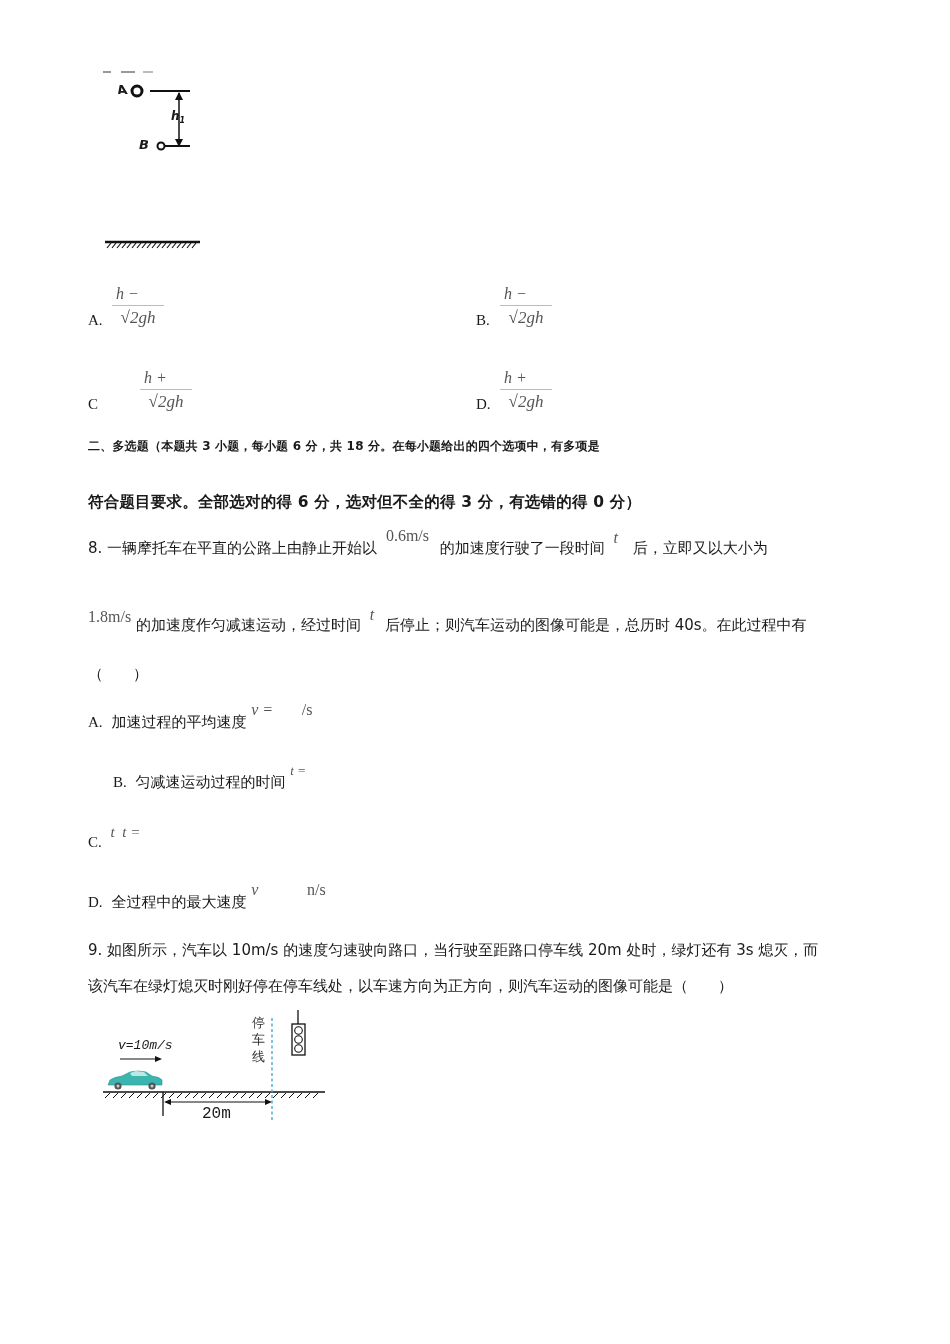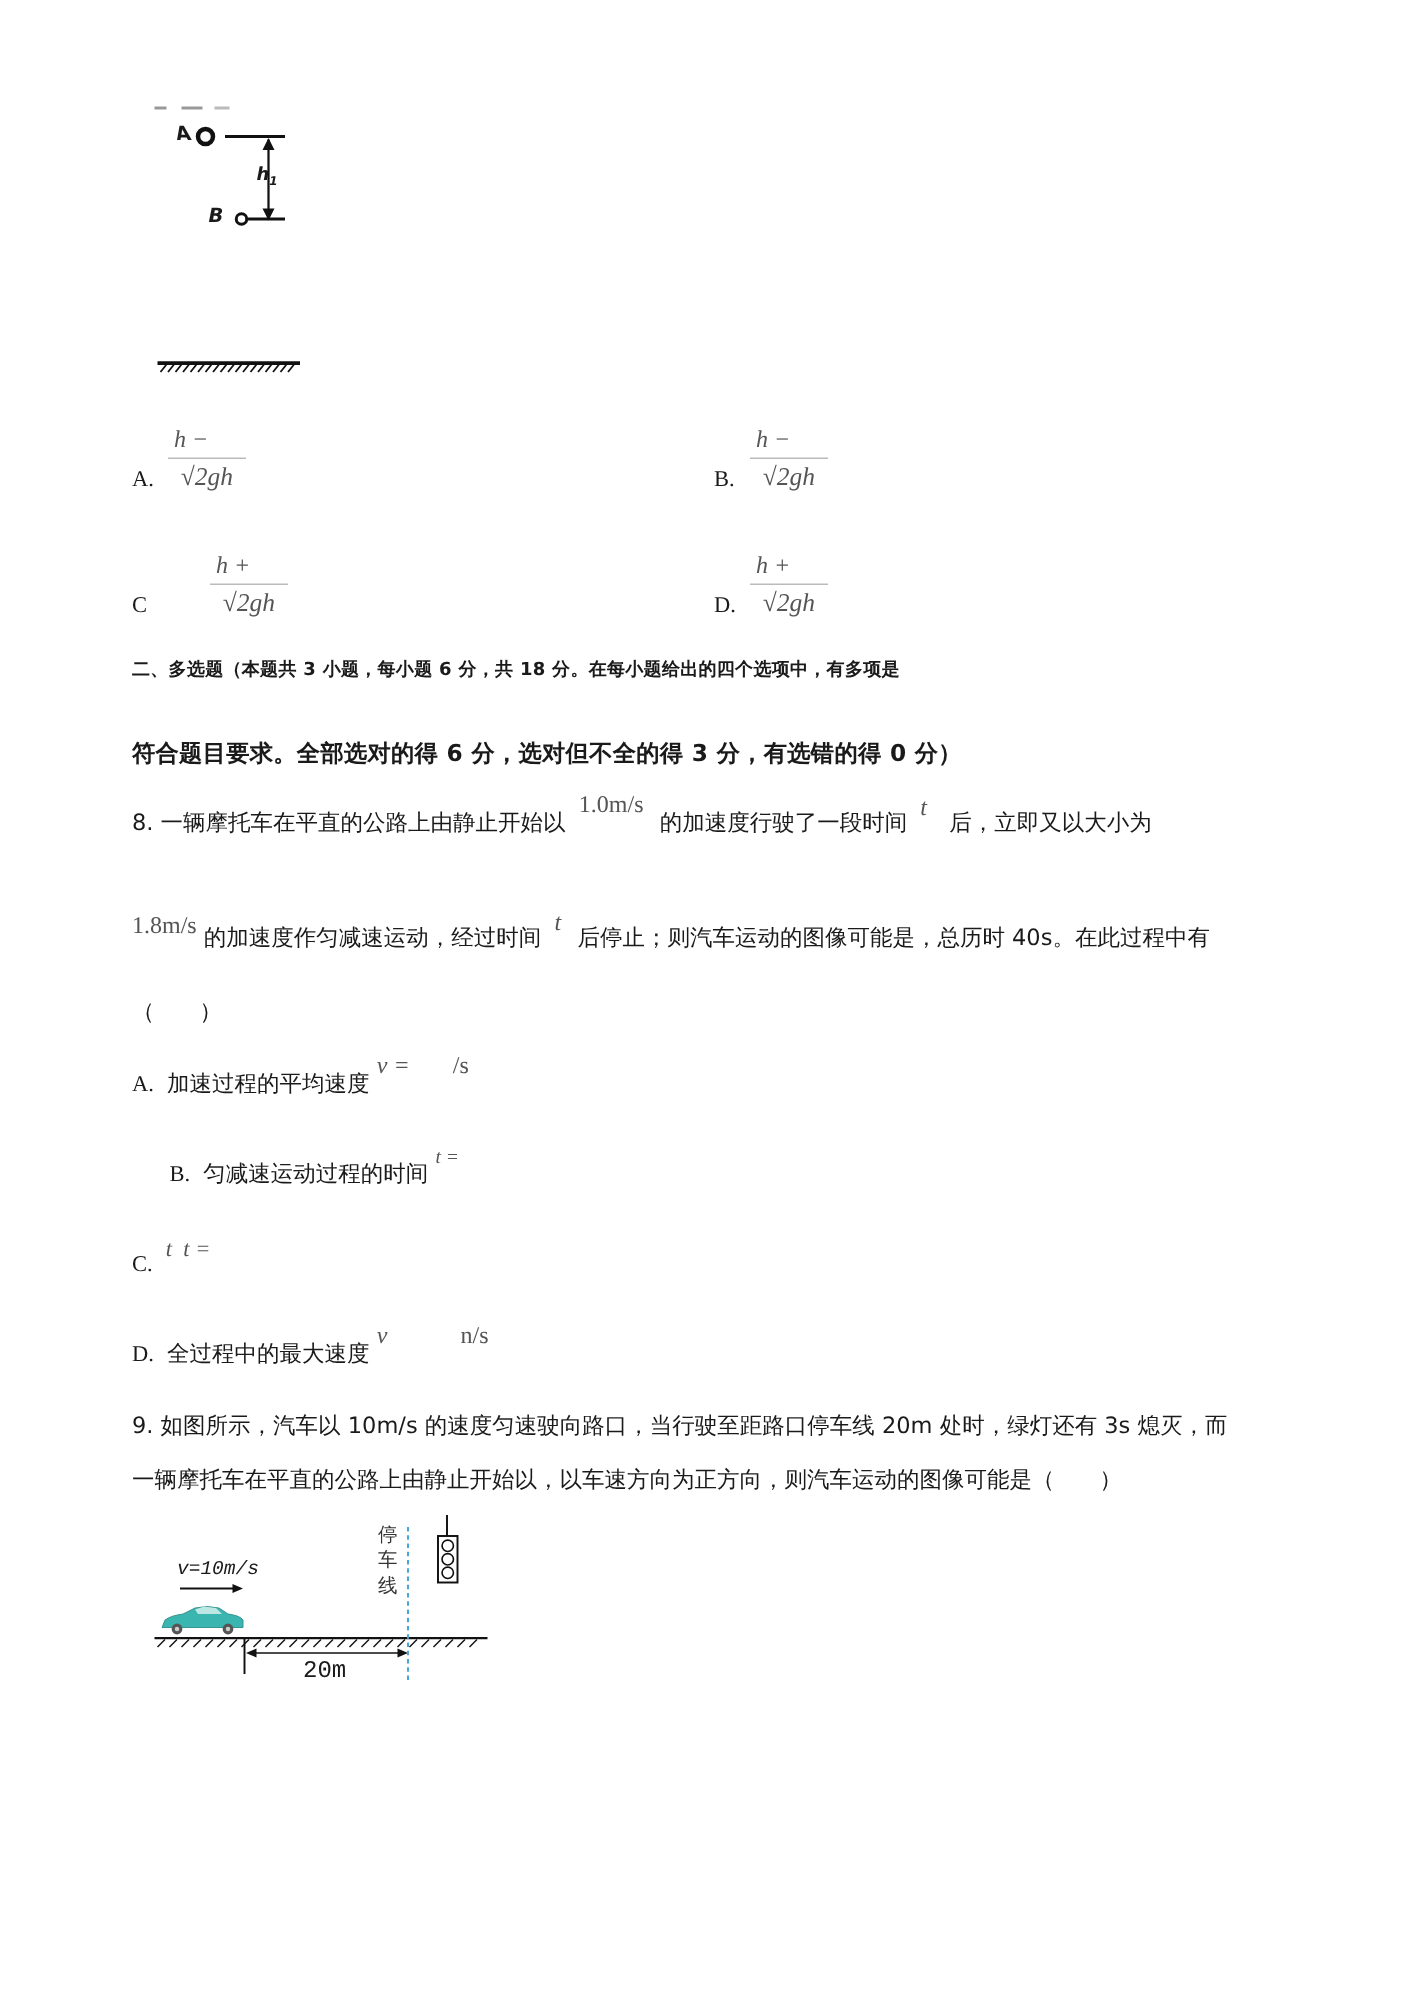--- a/index.html
+++ b/index.html
@@ -104,21 +104,21 @@
     <div class="bar"></div>
     <div class="den math">√2gh</div>
   </div>
 </div>
 
 <div class="abs cjk bold txt" style="left:88px;top:436px;font-size:12px;letter-spacing:0.2px;">二、多选题（本题共 3 小题，每小题 6 分，共 18 分。在每小题给出的四个选项中，有多项是</div>
 <div class="abs cjk bold txt" style="left:88px;top:492px;font-size:15.5px;letter-spacing:0.2px;">符合题目要求。全部选对的得 6 分，选对但不全的得 3 分，有选错的得 0 分）</div>
 
 <div class="abs txt" style="left:88px;top:538px;">
   <span class="cjk">8. 一辆摩托车在平直的公路上由静止开始以</span>
-  <span class="mathu" style="position:relative;top:-12px;font-size:16px;margin:0 6px 0 4px;">1.0m/s</span>
+  <span class="mathu" style="position:relative;top:-12px;font-size:16px;margin:0 6px 0 4px;">0.6m/s</span>
   <span class="cjk">的加速度行驶了一段时间</span>
   <span class="math" style="position:relative;top:-10px;font-size:16px;margin:0 10px 0 4px;">t</span>
   <span class="cjk">后，立即又以大小为</span>
 </div>
 
 <div class="abs txt" style="left:88px;top:615px;">
   <span class="mathu" style="position:relative;top:-8px;font-size:16px;">1.8m/s</span>
   <span class="cjk">的加速度作匀减速运动，经过时间</span>
   <span class="math" style="position:relative;top:-10px;font-size:16px;margin:0 6px 0 4px;">t</span>
   <span class="cjk">后停止；则汽车运动的图像可能是，总历时 40s。在此过程中有</span>
@@ -145,21 +145,21 @@
 </div>
 
 <div class="abs txt" style="left:88px;top:892px;">
   <span class="opt-label">D.</span>
   <span class="cjk" style="margin-left:4px;">全过程中的最大速度</span>
   <span class="math" style="position:relative;top:-12px;font-size:16px;">v</span>
   <span class="mathu" style="position:relative;top:-12px;font-size:16px;margin-left:44px;">n/s</span>
 </div>
 
 <div class="abs txt cjk" style="left:88px;top:940px;">9. 如图所示，汽车以 10m/s 的速度匀速驶向路口，当行驶至距路口停车线 20m 处时，绿灯还有 3s 熄灭，而</div>
-<div class="abs txt cjk" style="left:88px;top:976px;">一辆摩托车在平直的公路上由静止开始以，以车速方向为正方向，则汽车运动的图像可能是（　　）</div>
+<div class="abs txt cjk" style="left:88px;top:976px;">该汽车在绿灯熄灭时刚好停在停车线处，以车速方向为正方向，则汽车运动的图像可能是（　　）</div>
 
 <div class="abs" style="left:100px;top:1010px;width:230px;height:115px;">
   <svg width="230" height="115" viewBox="0 0 230 115">
 
     <line x1="20" y1="49" x2="58" y2="49" stroke="#111" stroke-width="1.2"></line>
     <polygon points="62,49 55,46 55,52" fill="#111"></polygon>
 
     <g>
       <path d="M8,75 L10,70 Q14,67 22,66 L30,62 Q38,60 46,62 L52,66 Q60,67 62,70 L62,75 Z" fill="#3bb5b0" stroke="#2a8f8b" stroke-width="0.6"></path>
       <path d="M30,63 L36,61 L44,62 L48,66 L32,66 Z" fill="#bde7e4"></path>

